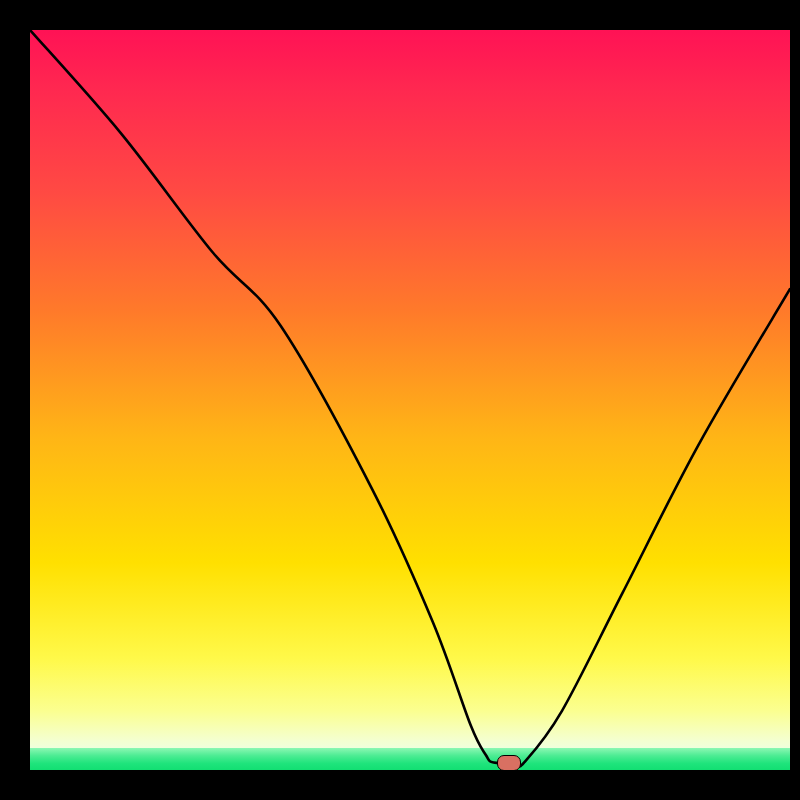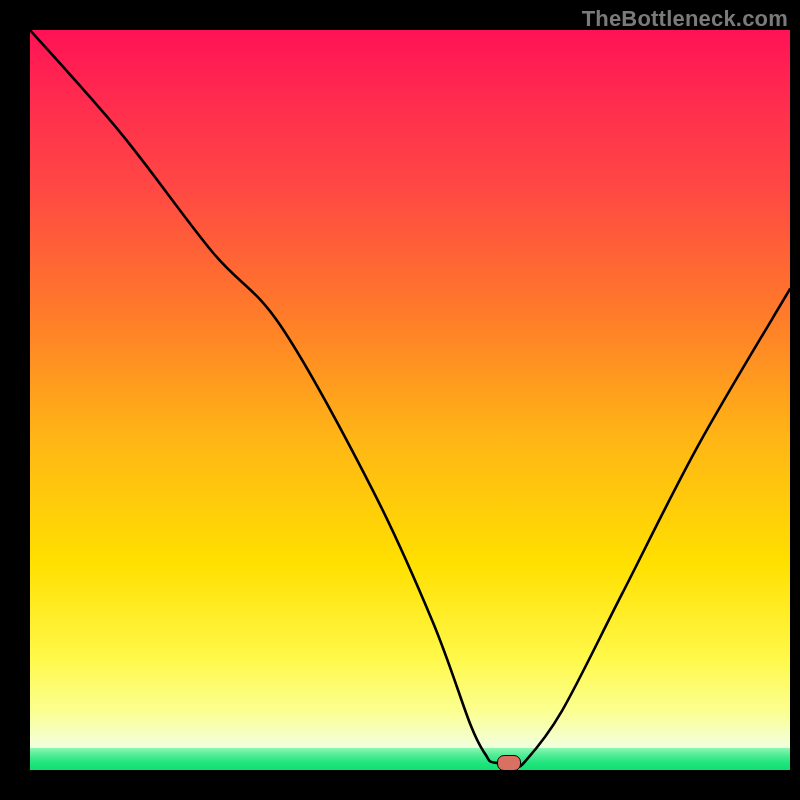--- a/index.html
+++ b/index.html
@@ -81,21 +81,20 @@
     background: #d97062;
     border: 1.5px solid #000;
     transform: translate(-50%, -50%);
     z-index: 3;
   }
 </style>
 </head>
 <body>
 
 <div class="frame">
-  <div class="watermark">TheBottleneck.com</div>
 
   <div class="plot-area">
     <div class="grad-fire"></div>
     <div class="green-band"></div>
 
     <svg class="curve" viewBox="0 0 760 740" preserveAspectRatio="none">
       <path id="curve-path" fill="none" stroke="#000" stroke-width="2.6" stroke-linejoin="round" stroke-linecap="round" d="M 0.0 0.0 C 15.2 17.3, 60.8 66.6, 91.2 103.6 C 121.6 140.6, 155.8 189.9, 182.4 222.0 C 209.0 254.1, 224.2 256.5, 250.8 296.0 C 277.4 335.5, 316.7 409.5, 342.0 458.8 C 367.3 508.1, 386.3 552.5, 402.8 592.0 C 419.3 631.5, 431.9 673.4, 440.8 695.6 C 449.7 717.8, 452.2 719.0, 456.0 725.2 C 459.8 731.4, 458.5 731.4, 463.6 732.6 C 468.7 733.8, 481.3 732.6, 486.4 732.6 C 491.5 732.6, 486.4 741.2, 494.0 732.6 C 501.6 724.0, 515.5 709.2, 532.0 680.8 C 548.5 652.4, 570.0 606.8, 592.8 562.4 C 615.6 518.0, 640.9 465.0, 668.8 414.4 C 696.7 363.8, 744.8 284.9, 760.0 259.0"></path>
     </svg>
 
     <div id="marker" class="marker" style="left: 478.8px; top: 732.6px; background: rgb(217, 112, 98);"></div>

